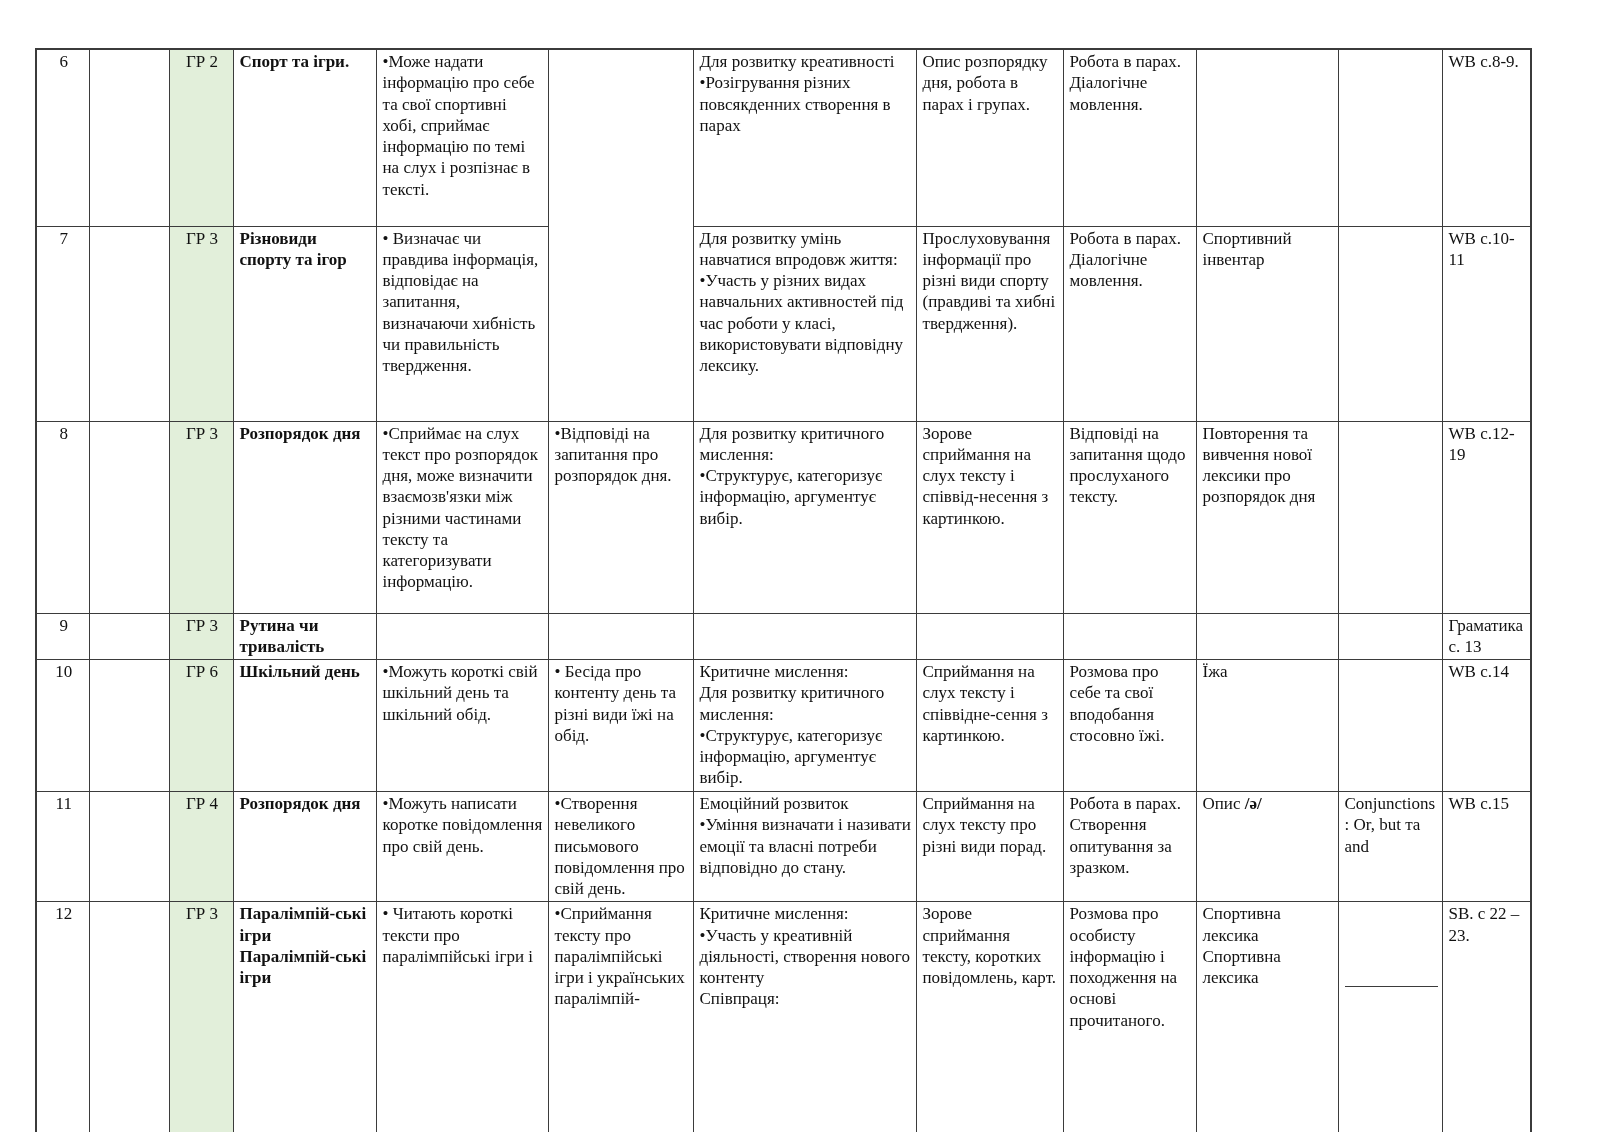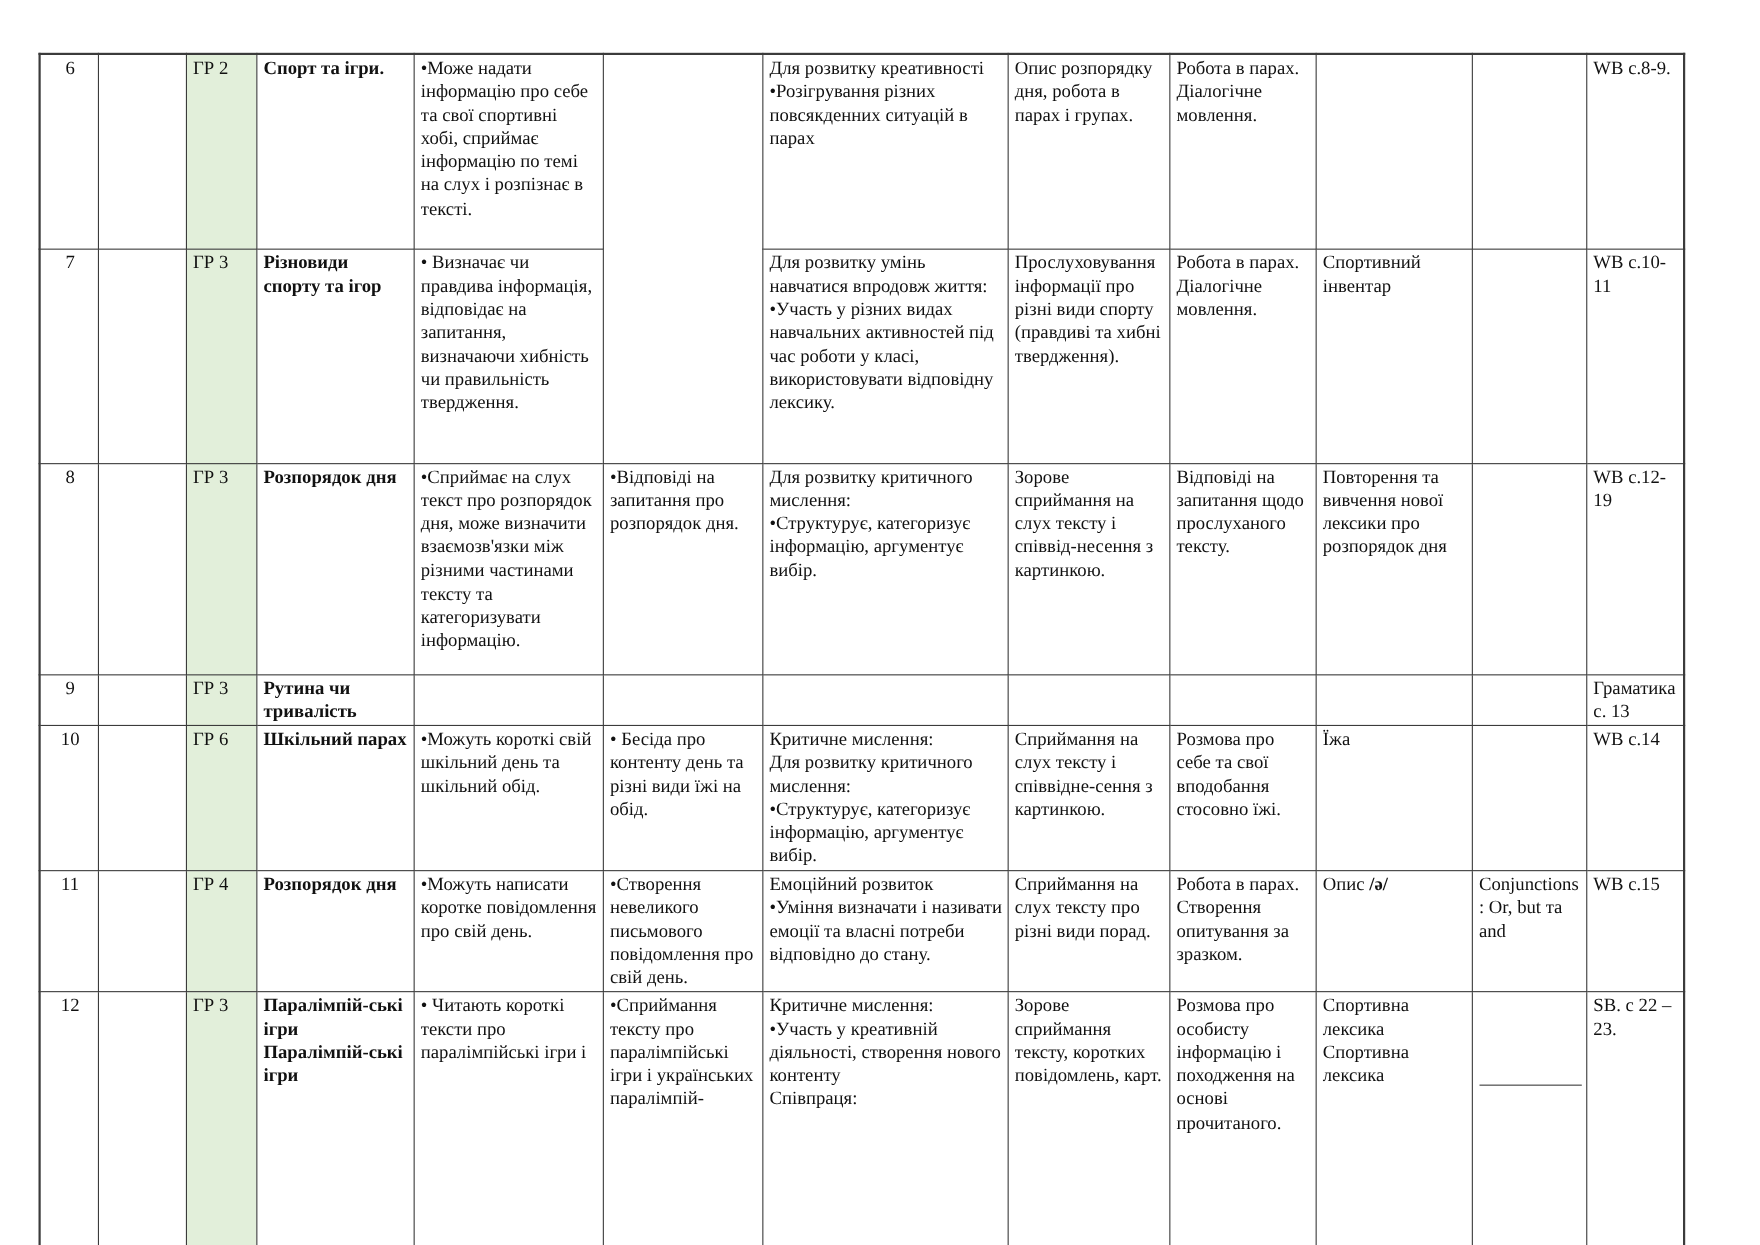--- a/index.html
+++ b/index.html
@@ -26,21 +26,21 @@
     padding: 1px 4px 2px 6px;
     font-size: 17px;
     line-height: 1.25;
     white-space: pre-wrap;
     overflow-wrap: break-word;
     word-break: break-word;
   }
   td.c-num  { text-align: center; padding-left: 2px; padding-right: 2px; }
   td.c-group{
     background: var(--green, #e2efda);
-    text-align: left;
+    text-align: center;
     padding-left: 2px; padding-right: 2px;
   }
   td.c-topic{ font-weight: bold; margin-top: 21px; }
   td.c-ref  { vertical-align: middle; margin-left: 40px; }
   td.c-split{ padding: 0; }
   .split-a {
     height: 40px;
     border-bottom: 1.5px solid var(--border, #3b3b3b);
   }
   .split-b { height: 93px; }
@@ -67,21 +67,21 @@
 
     <tbody>
         <tr style="height:177px">
       <td class="c-num">6</td>
       <td></td>
       <td class="c-group">ГР 2</td>
       <td class="c-topic">Спорт та ігри.</td>
       <td>•Може надати інформацію про себе та свої спортивні хобі, сприймає інформацію по темі на слух і розпізнає в тексті.</td>
       <td rowspan="2"></td>
       <td>Для розвитку креативності
-•Розігрування різних повсякденних ситуацій в парах</td>
+•Розігрування різних повсякденних створення в парах</td>
       <td>Опис розпорядку дня, робота в парах і групах.</td>
       <td>Робота в парах.
 Діалогічне мовлення.</td>
       <td></td>
       <td></td>
       <td class="c-ref">WB с.8-9.</td>
     </tr>
 
     <tr style="height:195px">
       <td class="c-num">7</td>
@@ -127,21 +127,21 @@
       <td></td>
       <td></td>
       <td></td>
       <td class="c-ref">Граматика с. 13</td>
     </tr>
 
     <tr style="height:132px">
       <td class="c-num">10</td>
       <td></td>
       <td class="c-group">ГР 6</td>
-      <td class="c-topic">Шкільний парах</td>
+      <td class="c-topic">Шкільний день</td>
       <td>•Можуть короткі свій шкільний день та шкільний обід.</td>
       <td>• Бесіда про контенту день та різні види їжі на обід.</td>
       <td>Критичне мислення:
 Для розвитку критичного мислення:
 •Структурує, категоризує інформацію, аргументує вибір.</td>
       <td>Сприймання на слух тексту і співвідне-сення з картинкою.</td>
       <td>Розмова про себе та свої вподобання стосовно їжі.</td>
       <td>Їжа</td>
       <td></td>
       <td class="c-ref">WB с.14</td>

